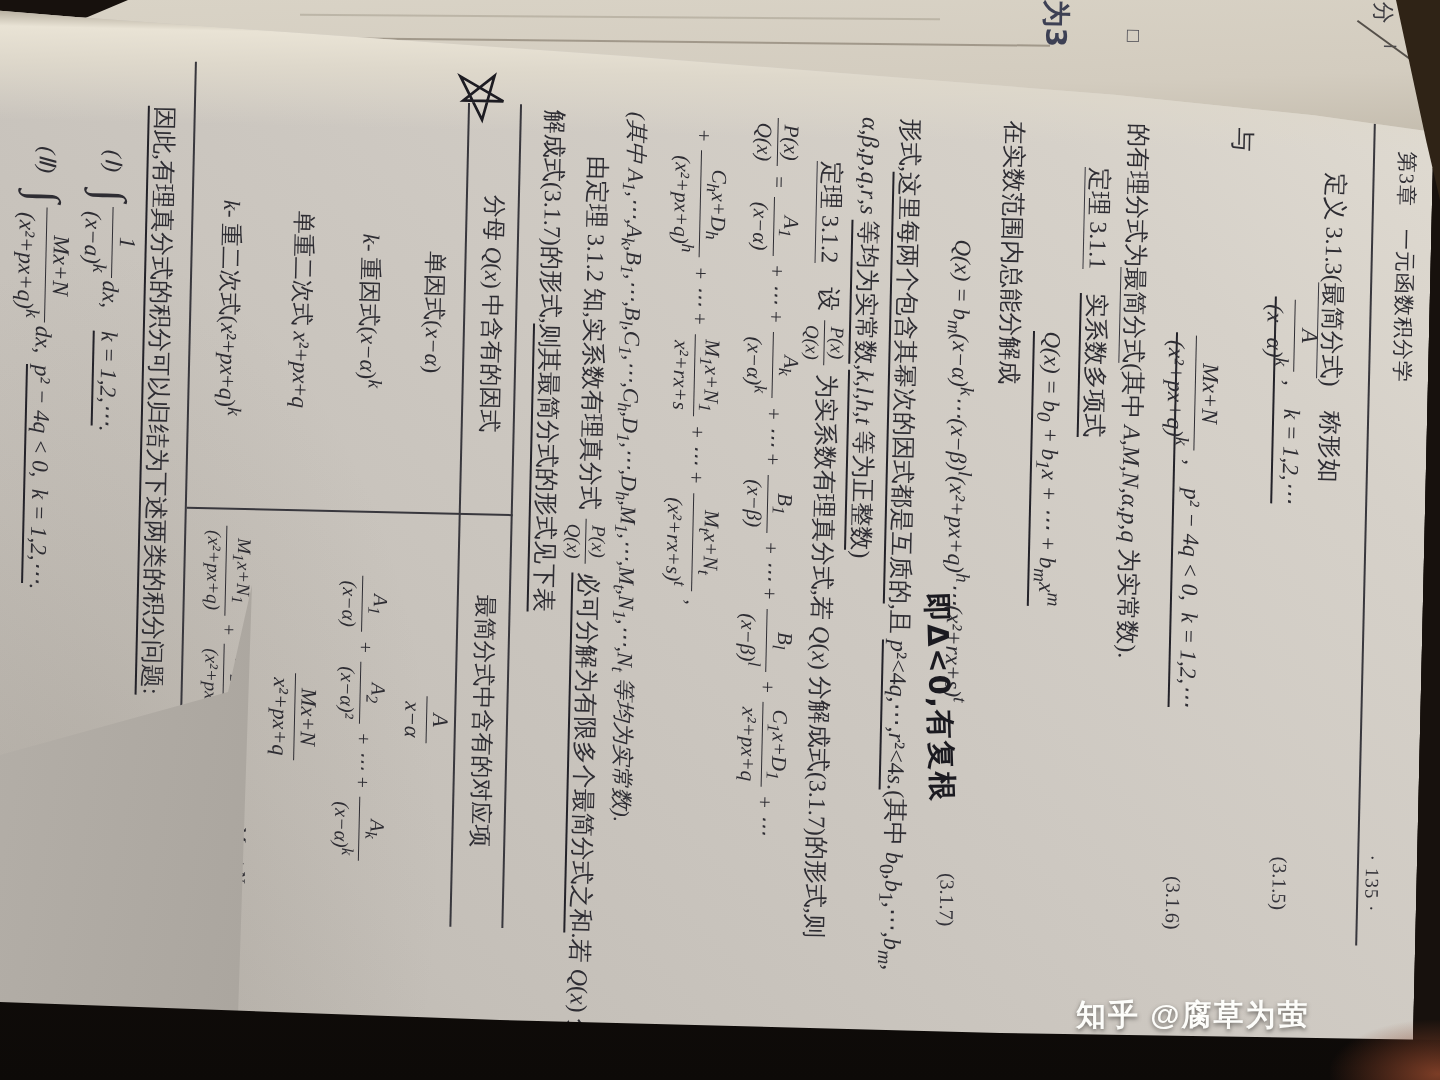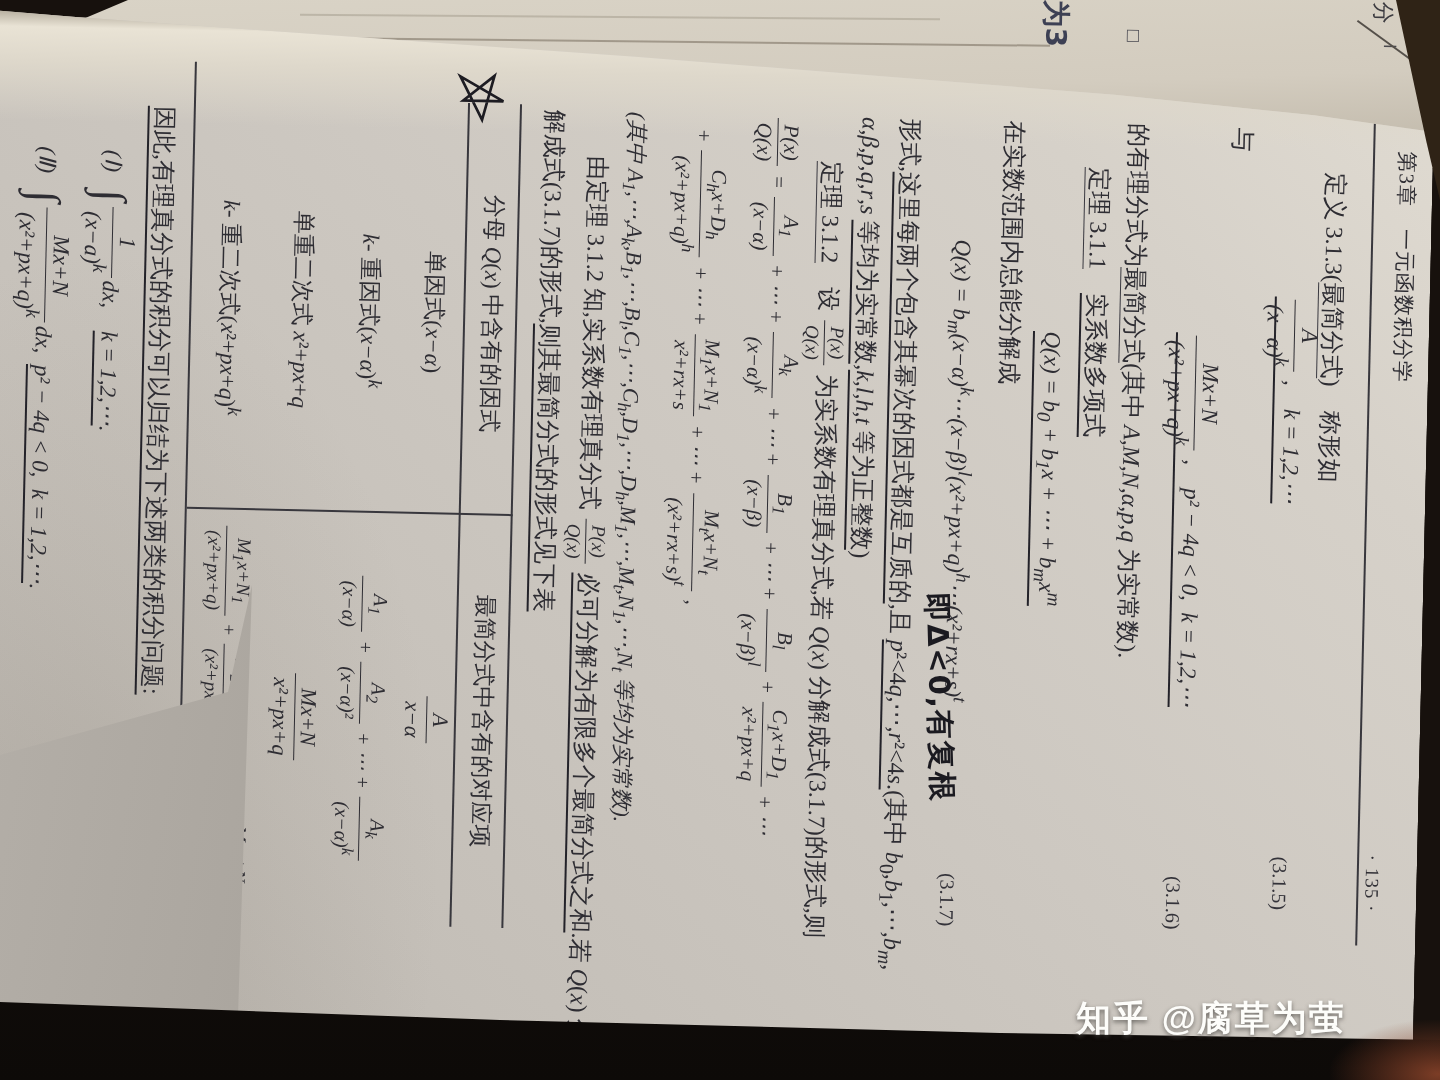--- a/index.html
+++ b/index.html
@@ -52,21 +52,21 @@
     clip-path:polygon(252px 585px,238px 1015px,0 1030px,0 755px,228px 692px);}
   .bottomband{position:absolute;left:0;top:0;width:1440px;height:1080px;
     background:linear-gradient(180deg,#2c221a 0%,#17110c 55%,#0d0a08 100%);
     clip-path:polygon(0 1002px,500px 1020px,1000px 1033px,1440px 1040px,1440px 1080px,0 1080px);}
   .blob{position:absolute;left:1330px;top:1020px;width:180px;height:90px;
     background:radial-gradient(ellipse at 60% 60%,rgba(130,64,40,.95),rgba(70,35,22,0) 72%);}
   .cornerdark{position:absolute;left:1396px;top:0;width:44px;height:200px;background:#2f2316;
     clip-path:polygon(0 0,44px 0,44px 200px,30px 140px);}
   .watermark{
     position:absolute;left:1076px;top:995px;
-    font-family:"Liberation Sans",sans-serif;font-size:35px;font-weight:600;letter-spacing:2px;
+    font-family:"Liberation Sans",sans-serif;font-size:30px;font-weight:600;letter-spacing:2px;
     color:#fdfdfa;text-shadow:0 2px 4px rgba(80,78,74,.8);white-space:nowrap;
   }
   .star{position:absolute;left:146px;top:926px;}
 </style>
 </head>
 <body>
 
 <div class="facing">
   <div class="fedge" style="left:150px;top:40px;width:900px;transform:rotate(.6deg);"></div>
   <div class="fedge" style="left:300px;top:16px;width:640px;opacity:.5;transform:rotate(.4deg);"></div>

